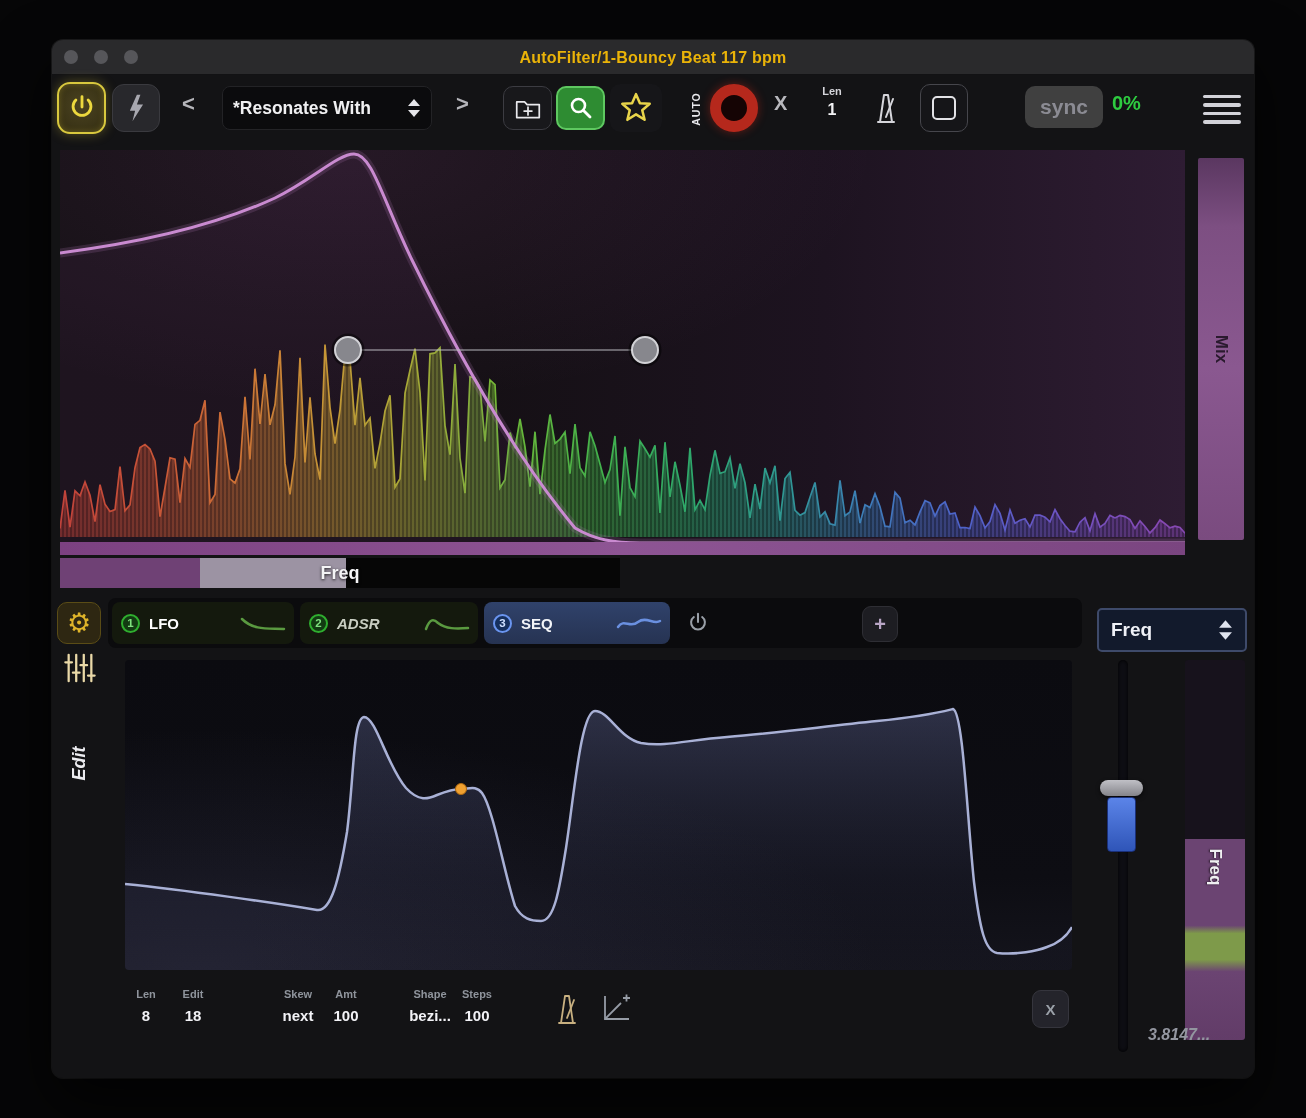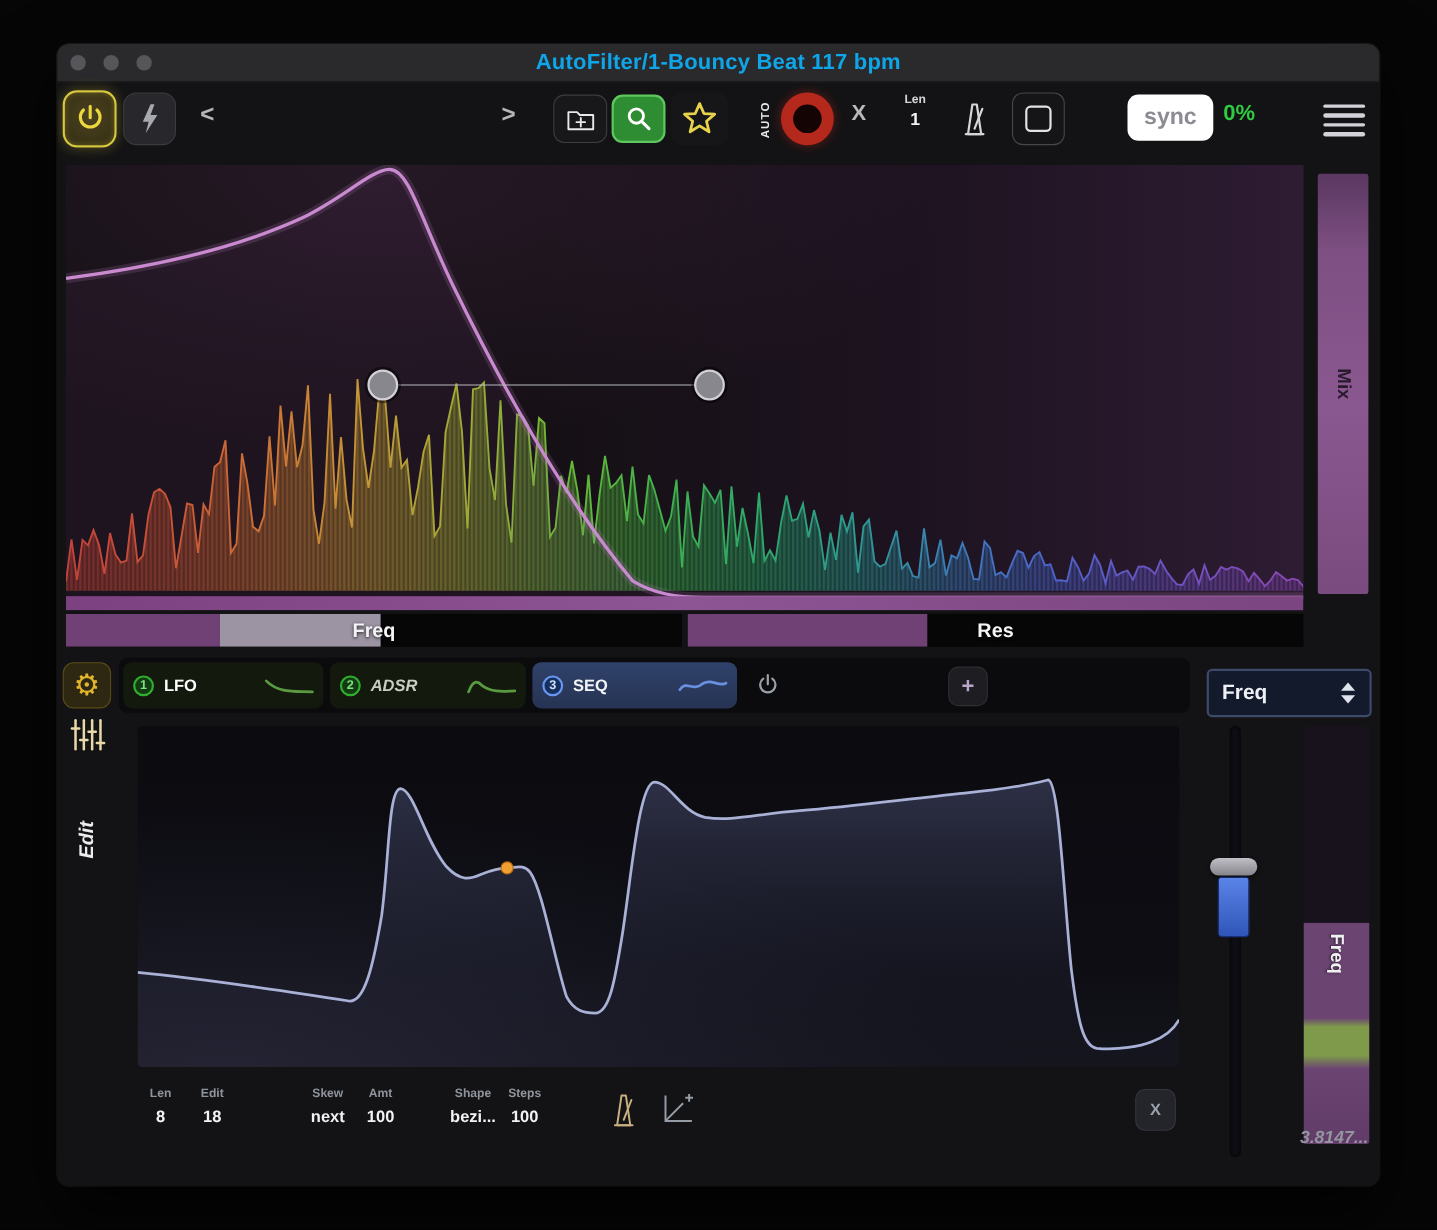--- a/index.html
+++ b/index.html
@@ -5,21 +5,21 @@
   html,body{margin:0;padding:0;background:#060607;width:1306px;height:1118px;overflow:hidden;
     font-family:"Liberation Sans",sans-serif;-webkit-font-smoothing:antialiased;}
   .abs{position:absolute;}
   #window{position:absolute;left:52px;top:40px;width:1202px;height:1038px;background:#131315;
     border-radius:11px;box-shadow:0 25px 60px rgba(0,0,0,.75),0 0 0 1px rgba(255,255,255,.09);overflow:hidden;}
   
   #titlebar{position:absolute;left:0;top:0;width:100%;height:34px;background:#2a2a2c;border-bottom:1px solid #121214;}
   .tl-dot{width:14px;height:14px;border-radius:50%;background:#56565a;}
   #titlebar .dots{position:absolute;left:12px;top:10px;display:flex;gap:16px;}
   #title-text{position:absolute;left:0;right:0;top:0;height:34px;line-height:35px;text-align:center;
-    color:#0ea5e9;font-size:20px;font-weight:700;letter-spacing:.2px;}
+    color:#eab308;font-size:16px;font-weight:700;letter-spacing:.2px;}
   
   .btn{display:flex;align-items:center;justify-content:center;box-sizing:border-box;}
   .vspan{white-space:nowrap;display:block;}
   
   #spectrum{position:absolute;left:8px;top:110px;width:1125px;height:405px;overflow:hidden;
     background:radial-gradient(ellipse at 25% 0%,rgba(190,100,190,.10),transparent 45%),
     linear-gradient(90deg,#141014 0%,#151015 38%,#1d1320 68%,#2a1a2e 92%,#2e1c33 100%);}
   #mixcol{position:absolute;left:1146px;top:118px;width:46px;height:382px;border-radius:2px;
     background:linear-gradient(180deg,#5a3760 0%,#7d4f82 18%,#8a5890 55%,#7a4b7f 100%);
     display:flex;align-items:center;justify-content:center;}
@@ -60,20 +60,28 @@
   </div>
 
   <div class="abs btn" style="left:60px;top:44px;width:48px;height:48px;border-radius:12px;background:#28282c;border:1px solid #3a3a3f;">
     <svg width="22" height="30" viewBox="0 0 24 34">
       <polygon points="13,2 5,20 11,20 8,32 20,13 13,13 17,2" fill="#a8a8b0"></polygon>
     </svg>
   </div>
 
   <div class="abs" style="left:130px;top:51px;font-size:22px;font-weight:600;color:#b5b5ba;">&lt;</div>
 
+  <div class="abs" style="left:170px;top:46px;width:210px;height:44px;background:#0b0b0d;border:1px solid #232326;
+       border-radius:8px;display:flex;align-items:center;box-sizing:border-box;padding:0 10px;">
+    <span style="color:#f0f0f2;font-size:17.5px;font-weight:700;overflow:hidden;white-space:nowrap;flex:1;">*Resonates With</span>
+    <svg width="14" height="22" viewBox="0 0 14 22">
+      <polygon points="7,2 13,9 1,9" fill="#e6e6ea"></polygon>
+      <polygon points="1,13 13,13 7,20" fill="#e6e6ea"></polygon>
+    </svg>
+  </div>
 
   <div class="abs" style="left:404px;top:51px;font-size:22px;font-weight:600;color:#b5b5ba;">&gt;</div>
 
   <div class="abs btn" style="left:451px;top:46px;width:49px;height:44px;border-radius:10px;background:#18181b;border:1.5px solid #3c3c42;">
     <svg width="30" height="26" viewBox="0 0 34 30">
       <path d="M4,8 h9 l3,3 h14 v15 h-26 z" fill="none" stroke="#e8e8ec" stroke-width="2" stroke-linejoin="round"></path>
       <path d="M17,14 v9 M12.5,18.5 h9" stroke="#e8e8ec" stroke-width="2" stroke-linecap="round"></path>
     </svg>
   </div>
 
@@ -109,21 +117,21 @@
       <path d="M7,31 L11,4 h4 L19,31 Z" fill="none" stroke="#d5d5da" stroke-width="2" stroke-linejoin="round"></path>
       <path d="M13,26 L20,8" stroke="#d5d5da" stroke-width="2" stroke-linecap="round"></path>
       <path d="M5,31 h16" stroke="#d5d5da" stroke-width="2" stroke-linecap="round"></path>
     </svg>
   </div>
 
   <div class="abs btn" style="left:868px;top:44px;width:48px;height:48px;border-radius:10px;border:1.5px solid #46464c;background:#151518;">
     <div style="width:20px;height:20px;border:2.5px solid #e2e2e6;border-radius:5px;"></div>
   </div>
 
-  <div class="abs btn" style="left:973px;top:46px;width:78px;height:42px;border-radius:10px;background:#ffffff;">
+  <div class="abs btn" style="left:973px;top:46px;width:78px;height:42px;border-radius:10px;background:#404040;">
     <span style="font-size:21px;font-weight:700;color:#8b8b93;">sync</span>
   </div>
 
   <div class="abs" style="left:1060px;top:52px;font-size:20px;font-weight:700;color:#2ecc40;">0%</div>
 
   <div class="abs btn" style="left:1146px;top:48px;width:48px;height:42px;flex-direction:column;gap:5px;">
     <div style="width:38px;height:3.5px;background:#d2d2d8;border-radius:2px;"></div>
     <div style="width:38px;height:3.5px;background:#d2d2d8;border-radius:2px;"></div>
     <div style="width:38px;height:3.5px;background:#d2d2d8;border-radius:2px;"></div>
     <div style="width:38px;height:3.5px;background:#d2d2d8;border-radius:2px;"></div>
@@ -176,24 +184,20 @@
 
   <div id="mixcol">
     <span class="vspan" style="transform:rotate(90deg);font-size:17px;font-weight:700;color:#2a1a2e;">Mix</span>
   </div>
 
   <div class="track" style="left:8px;width:560px;">
     <div class="abs" style="left:0;top:0;width:25%;height:100%;background:#6f4175;"></div>
     <div class="abs" style="left:25%;top:0;width:26%;height:100%;background:#9c93a3;"></div>
     <div class="lbl">Freq</div>
   </div>
-  <div class="track" style="left:573px;width:560px;">
-    <div class="abs" style="left:0;top:0;width:39%;height:100%;background:#6f4175;"></div>
-    <div class="lbl">Res</div>
-  </div>
 
   <div class="abs btn" style="left:5px;top:562px;width:44px;height:42px;border-radius:10px;background:#2e2712;border:1.5px solid #5a4c16;">
     <span style="font-size:27px;color:#e0b52a;line-height:1;">⚙</span>
   </div>
   <div class="abs btn" style="left:10px;top:610px;width:36px;height:36px;">
     <svg width="34" height="32" viewBox="0 0 36 32">
       <g stroke="#ead9a8" stroke-width="2.4" stroke-linecap="round">
         <line x1="6" y1="2" x2="6" y2="30"></line>
           <line x1="14" y1="2" x2="14" y2="30"></line>
         <line x1="22" y1="2" x2="22" y2="30"></line>
@@ -322,15 +326,15 @@
        background:linear-gradient(180deg,#5b84e8,#2f55b8);border:1px solid #1a307a;box-sizing:border-box;"></div>
 
   <div class="abs" style="left:1133px;top:620px;width:60px;height:380px;background:#17121c;border-radius:3px;overflow:hidden;">
     <div class="abs" style="left:0;bottom:0;width:100%;height:53%;
          background:linear-gradient(180deg,#6b4472 0%,#6b4472 43%,#7e9a4a 47%,#7e9a4a 60%,#6b4472 66%,#623c68 100%);"></div>
     <div class="abs btn" style="left:0;top:172px;width:100%;height:70px;">
       <span class="vspan" style="transform:rotate(90deg);font-size:17px;font-weight:700;color:#f0f0f2;text-shadow:0 1px 2px rgba(0,0,0,.7);">Freq</span>
     </div>
   </div>
 
-  <div class="abs" style="left:1096px;top:986px;width:96px;text-align:right;font-size:16px;font-weight:700;font-style:italic;color:#9396a0;">3.8147...</div>
+  <div class="abs" style="left:1096px;top:986px;width:96px;text-align:left;font-size:16px;font-weight:700;font-style:italic;color:#9396a0;">3.8147...</div>
 
 </div>
 
 </body></html>

